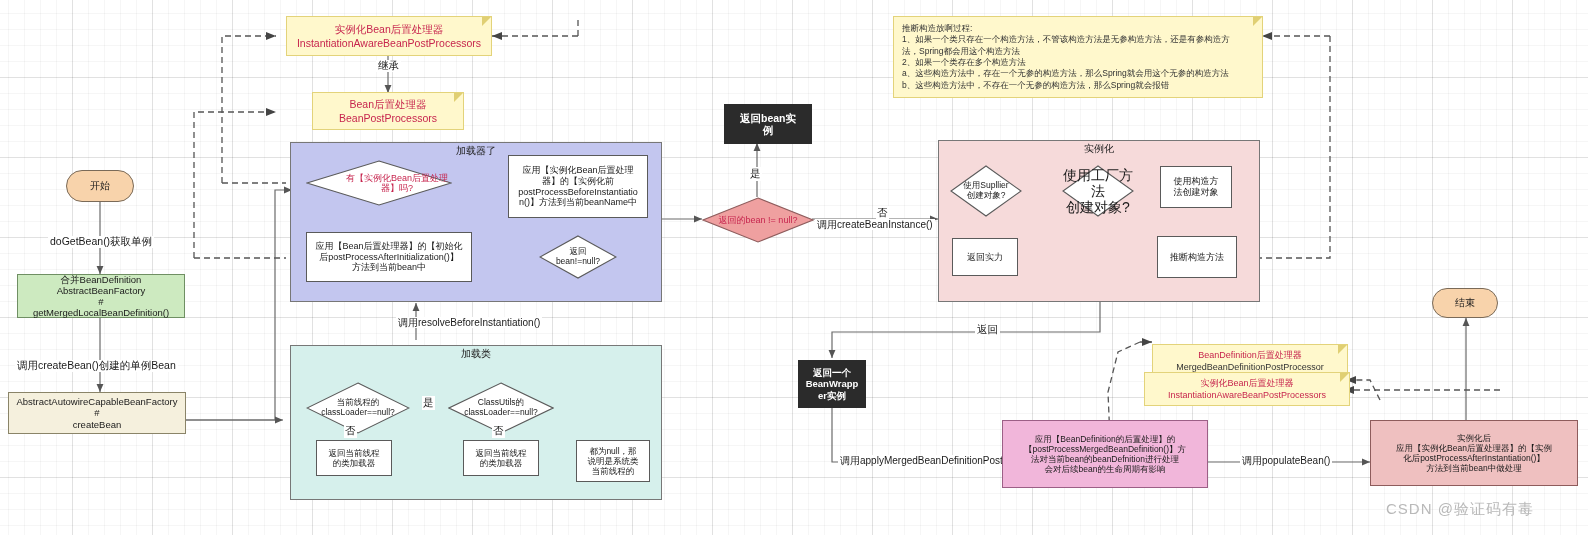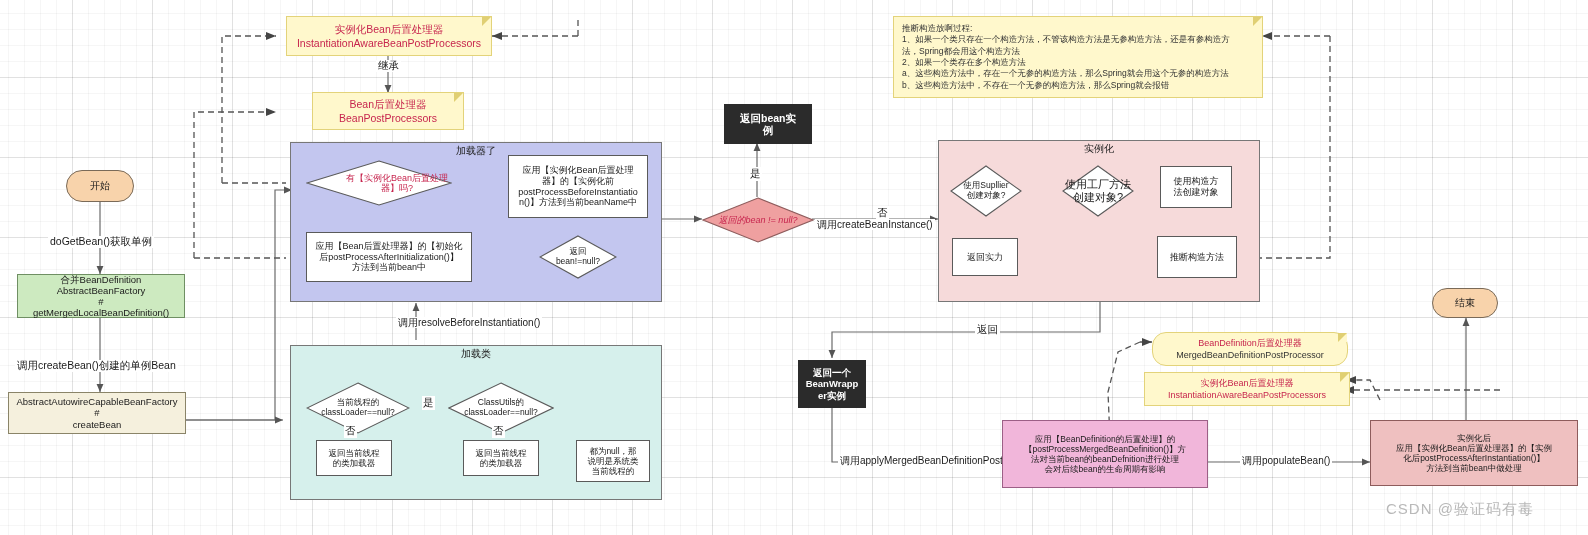--- a/index.html
+++ b/index.html
@@ -207,21 +207,21 @@
 
   <div class="edge-label small" style="left:396px;top:317px;">调用resolveBeforeInstantiation()</div>
 
   <div class="node term" style="left:724px;top:104px;width:88px;height:40px;white-space:pre-line;">
     <span>返回bean实
 例</span>
   </div>
 
   <div class="yn" style="left:749px;top:167px;">是</div>
 
-  <div class="diamond" style="left:702px;top:197px;width:112px;height:46px;font-style:italic;">
+  <div class="diamond" style="left:702px;top:197px;width:112px;height:46px;">
     <svg width="112" height="46" style="position:absolute;left:0;top:0;">
       <polygon points="56,1 111,23 56,45 1,23" fill="#efa0a0" stroke="#8e5c5c" stroke-width="1.1"></polygon>
     </svg>
     <span class="dlabel red" style="font-size:9px;">返回的bean != null?</span>
   </div>
 
   <div class="yn" style="left:876px;top:206px;">否</div>
   <div class="edge-label small" style="left:815px;top:219px;">调用createBeanInstance()</div>
 
   <div class="node gp grp-pink" style="left:938px;top:140px;width:322px;height:162px;">
@@ -233,21 +233,21 @@
       <polygon points="36,1 71,26 36,51 1,26" fill="#ffffff" stroke="#5a5a5a" stroke-width="1.1"></polygon>
     </svg>
     <span class="dlabel" style="font-size:8.5px;white-space:pre-line;">使用Supllier
 创建对象?</span>
   </div>
 
   <div class="diamond" style="left:1062px;top:165px;width:72px;height:52px;">
     <svg width="72" height="52" style="position:absolute;left:0;top:0;">
       <polygon points="36,1 71,26 36,51 1,26" fill="#ffffff" stroke="#5a5a5a" stroke-width="1.1"></polygon>
     </svg>
-    <span class="dlabel" style="font-size:11px;white-space:pre-line;">使用工厂方法
+    <span class="dlabel" style="font-size:14px;white-space:pre-line;">使用工厂方法
 创建对象?</span>
   </div>
 
   <div class="node rect" style="left:1160px;top:166px;width:72px;height:42px;white-space:pre-line;font-size:9px;">
     <span>使用构造方
 法创建对象</span>
   </div>
 
   <div class="node rect" style="left:1157px;top:236px;width:80px;height:42px;font-size:9px;">
     <span>推断构造方法</span>
@@ -300,21 +300,21 @@
   </div>
 
   <div class="node term" style="left:798px;top:360px;width:68px;height:48px;white-space:pre-line;font-size:9.5px;">
     <span>返回一个
 BeanWrapp
 er实例</span>
   </div>
 
   <div class="edge-label small" style="left:838px;top:455px;">调用applyMergedBeanDefinitionPostProcessor()</div>
 
-  <div class="note" style="left:1152px;top:332px;width:196px;height:34px;border-radius:14px;">
+  <div class="note" style="left:1152px;top:344px;width:196px;height:34px;">
     <span style="font-size:9px;">BeanDefinition后置处理器</span>
     <span class="en" style="font-size:9px;color:#333;">MergedBeanDefinitionPostProcessor</span>
   </div>
 
   <div class="note" style="left:1144px;top:372px;width:206px;height:34px;">
     <span style="font-size:9px;">实例化Bean后置处理器</span>
     <span class="en" style="font-size:9px;">InstantiationAwareBeanPostProcessors</span>
   </div>
 
   <div class="node pinkbox" style="left:1002px;top:420px;width:206px;height:68px;white-space:pre-line;font-size:8.5px;">

